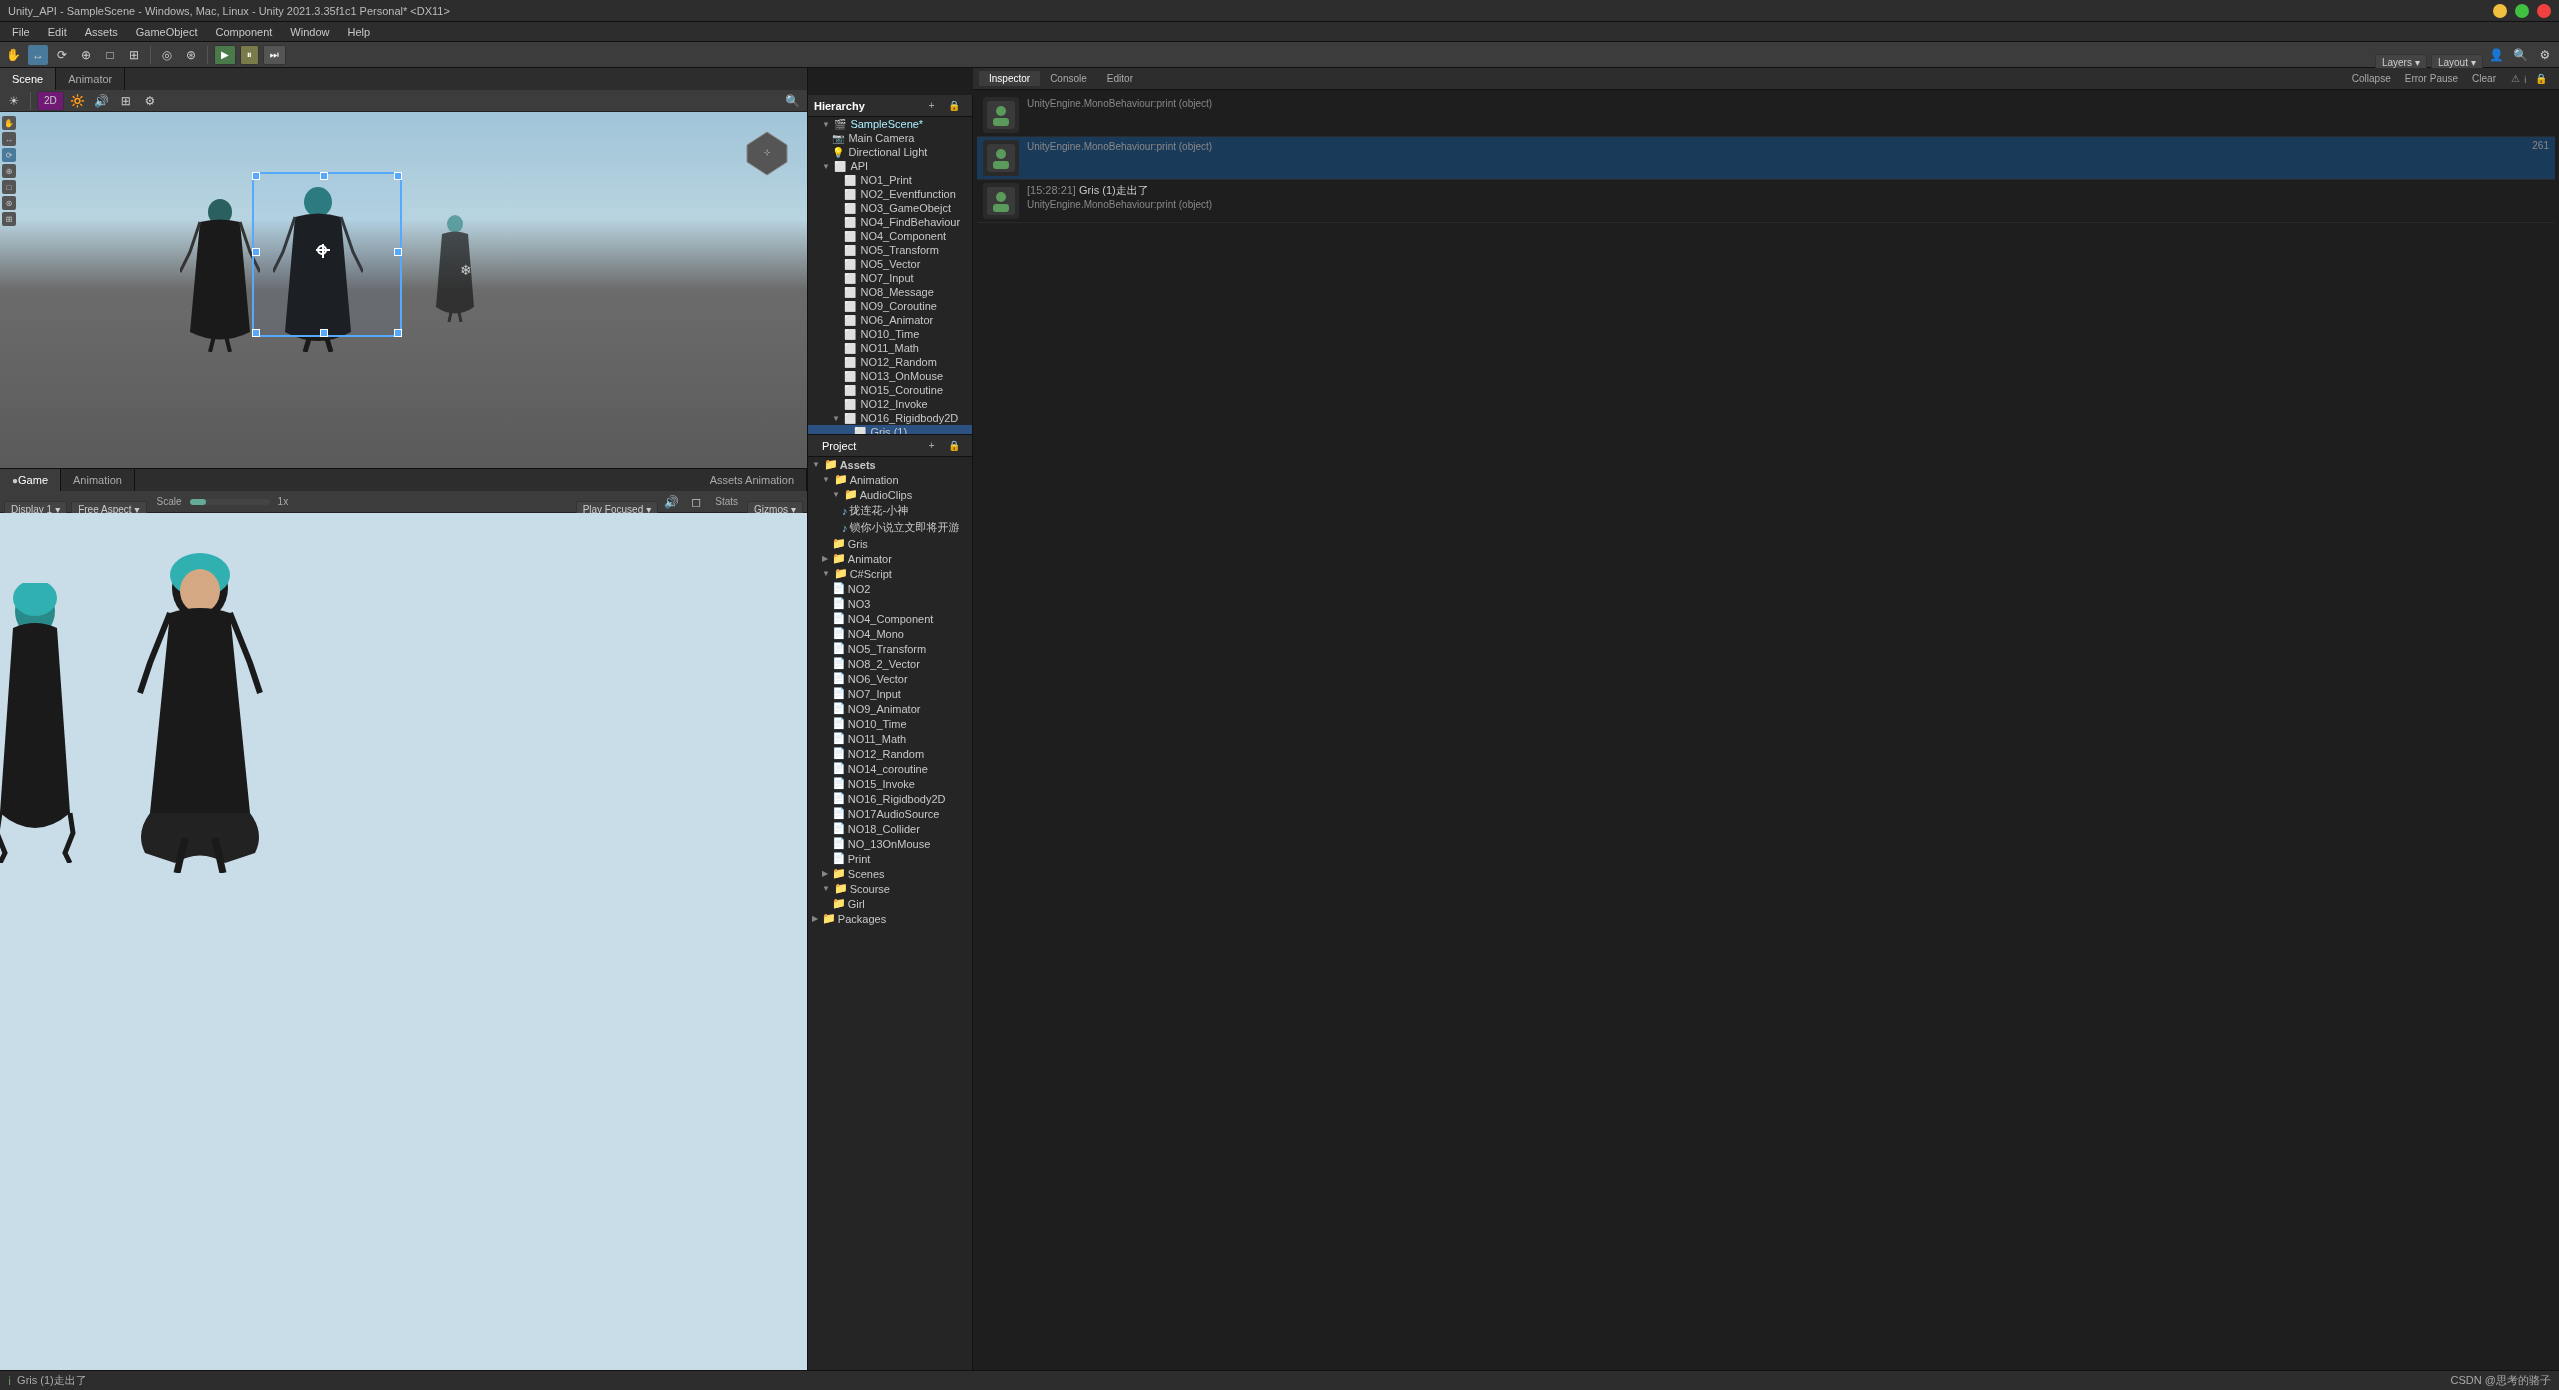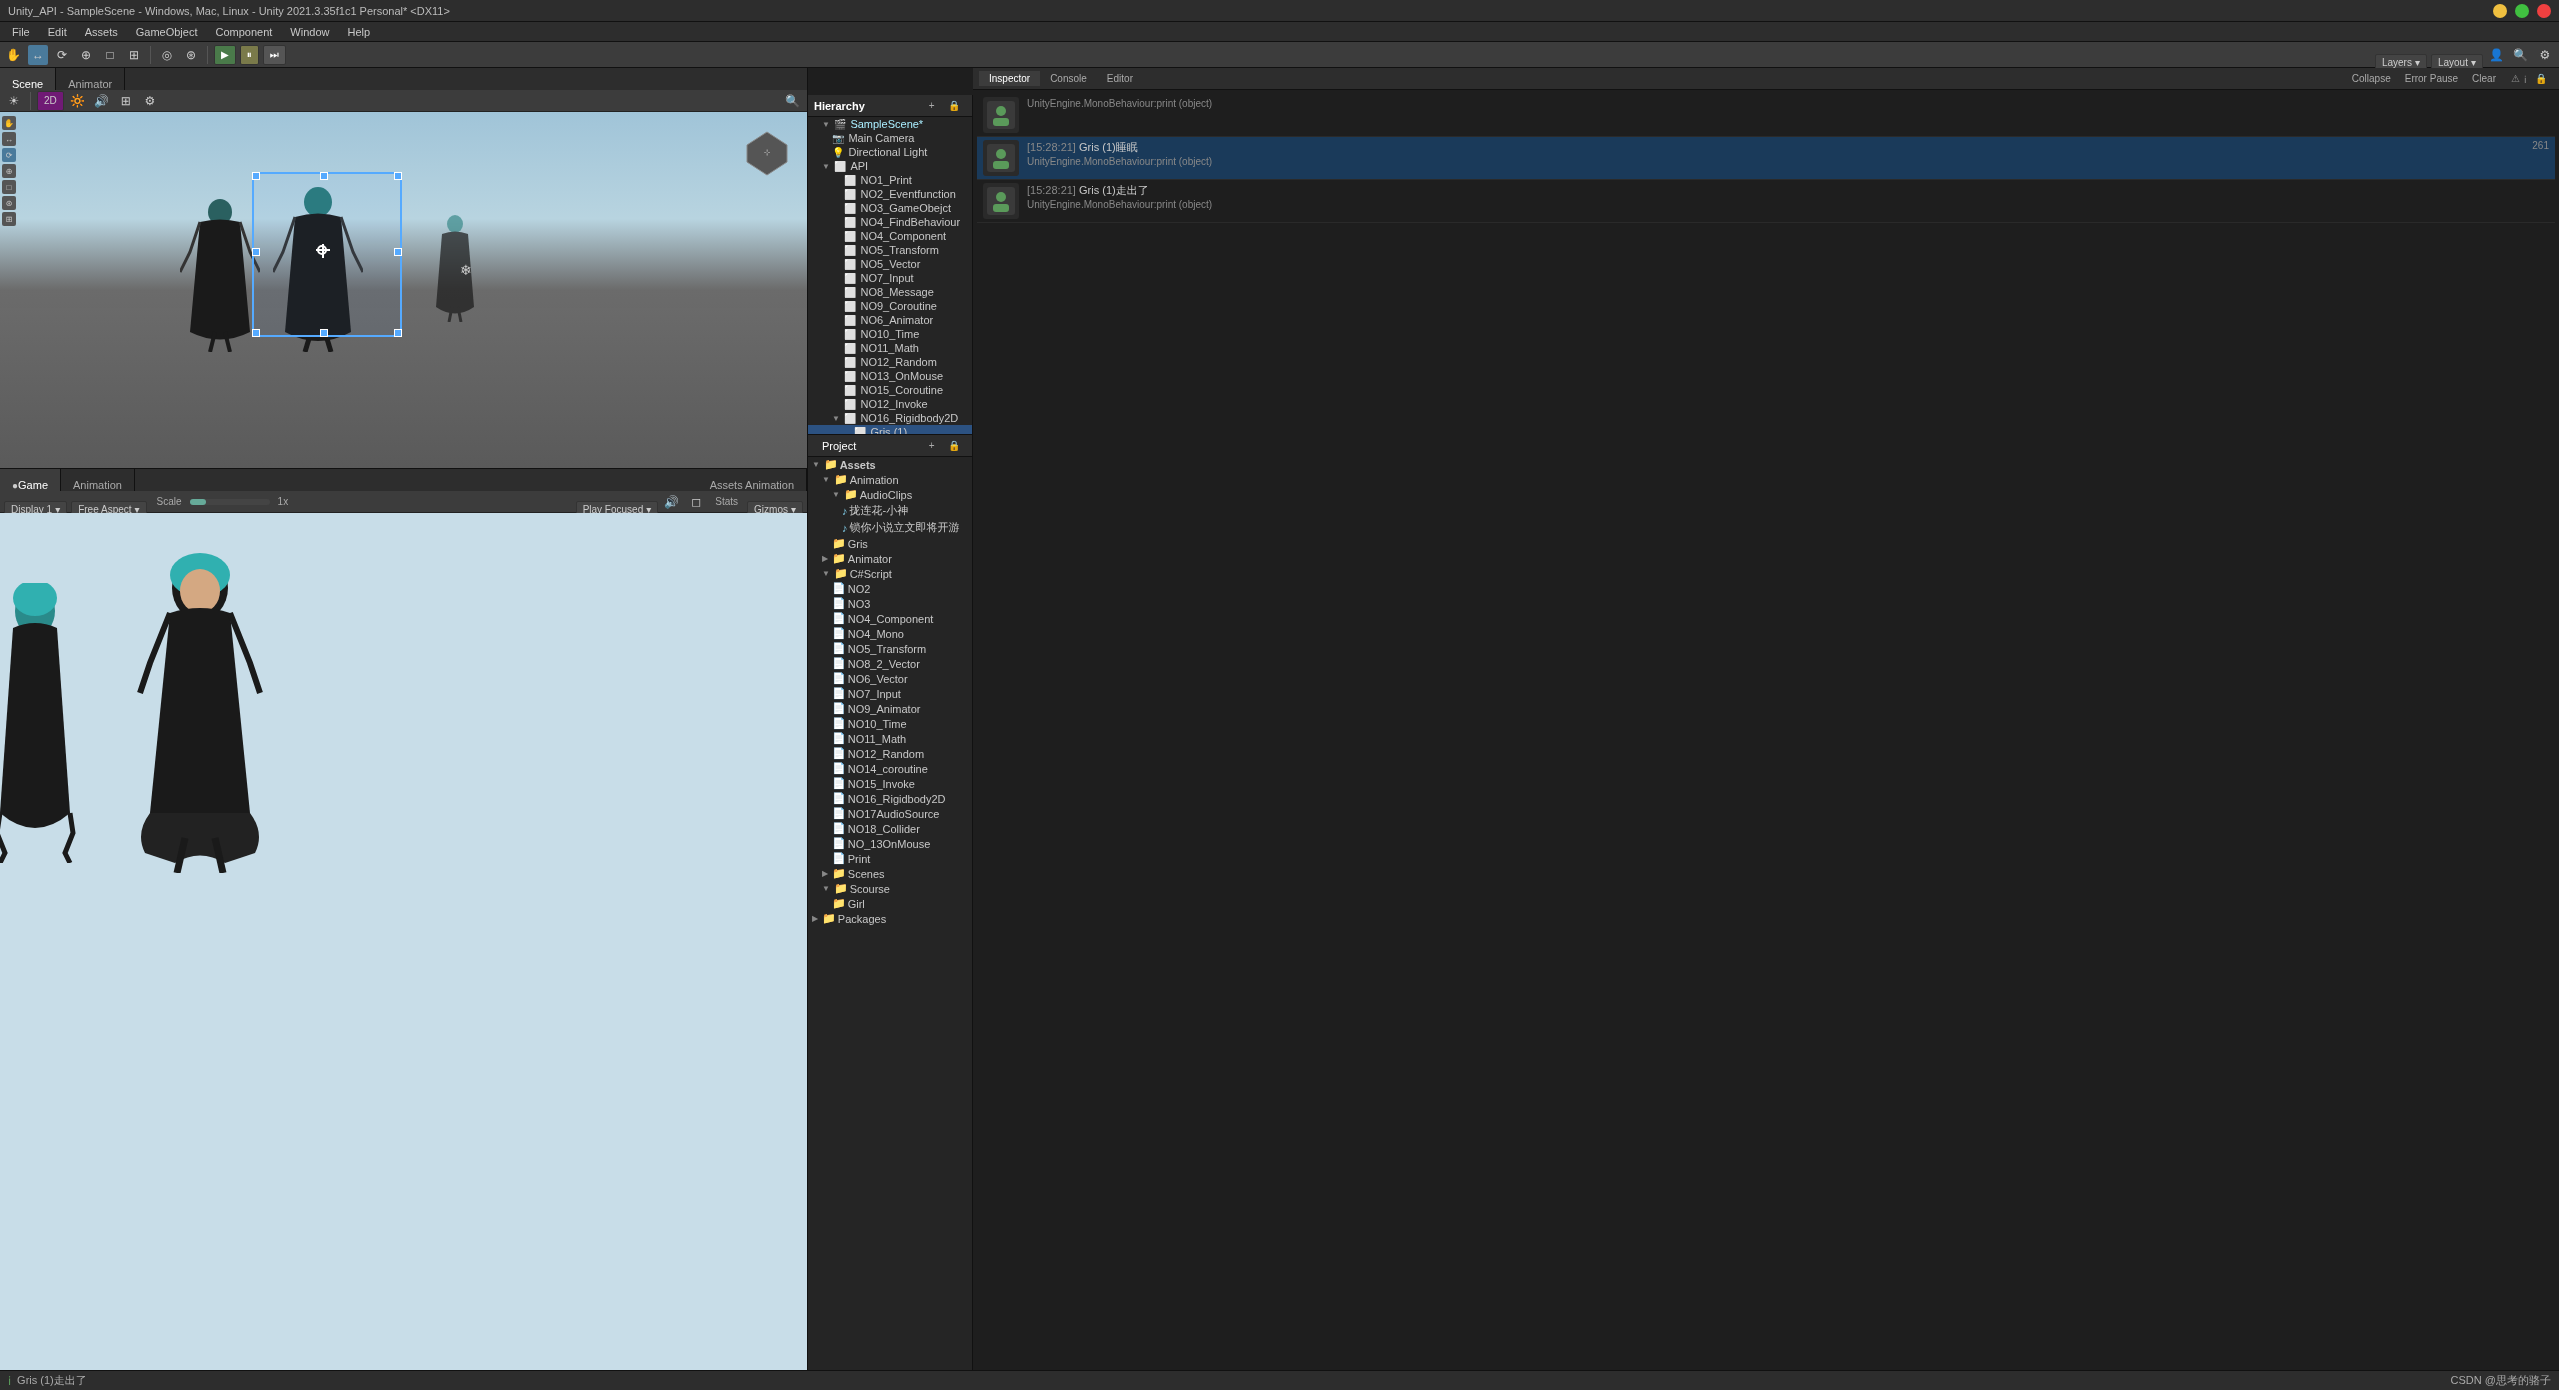--- a/index.html
+++ b/index.html
@@ -109,21 +109,21 @@
     #scene-tab-area {
       height: 22px;
       background: #2d2d2d;
       display: flex;
       align-items: center;
     }
     .scene-tab {
       padding: 0 12px;
       height: 100%;
       display: flex;
-      align-items: flex-end;
+      align-items: center;
       font-size: 11px;
       color: #aaa;
       cursor: pointer;
       border-right: 1px solid #111;
     }
     .scene-tab.active { background: #3c3c3c; color: #fff; }
     #scene-content {
       position: relative;
       height: calc(400px - 44px);
       background: linear-gradient(180deg, #a0c4d8 0%, #b8d4e0 30%, #6b6b6b 50%, #5a5a5a 100%);
@@ -921,24 +921,20 @@
 
       <div class="console-entry selected">
         <div style="width:36px;height:36px;flex-shrink:0;background:#2a2a2a;border-radius:3px;display:flex;align-items:center;justify-content:center;">
           <svg width="28" height="28" viewBox="0 0 28 28">
             <rect width="28" height="28" rx="3" fill="#3a3a3a"></rect>
             <circle cx="14" cy="10" r="5" fill="#5a9a5a"></circle>
             <rect x="6" y="17" width="16" height="8" rx="3" fill="#5a9a5a"></rect>
           </svg>
         </div>
         <div class="console-text log-info">
-          <div style="font-size:11px;">
-            <span style="color:#888;">[15:28:21] </span>
-            <span>Gris (1)睡眠</span>
-          </div>
           <div style="font-size:10px;color:#888;margin-top:1px;">UnityEngine.MonoBehaviour:print (object)</div>
         </div>
         <div class="console-count">261</div>
       </div>
 
       <div class="console-entry">
         <div style="width:36px;height:36px;flex-shrink:0;background:#2a2a2a;border-radius:3px;display:flex;align-items:center;justify-content:center;">
           <svg width="28" height="28" viewBox="0 0 28 28">
             <rect width="28" height="28" rx="3" fill="#3a3a3a"></rect>
             <circle cx="14" cy="10" r="5" fill="#5a9a5a"></circle>

